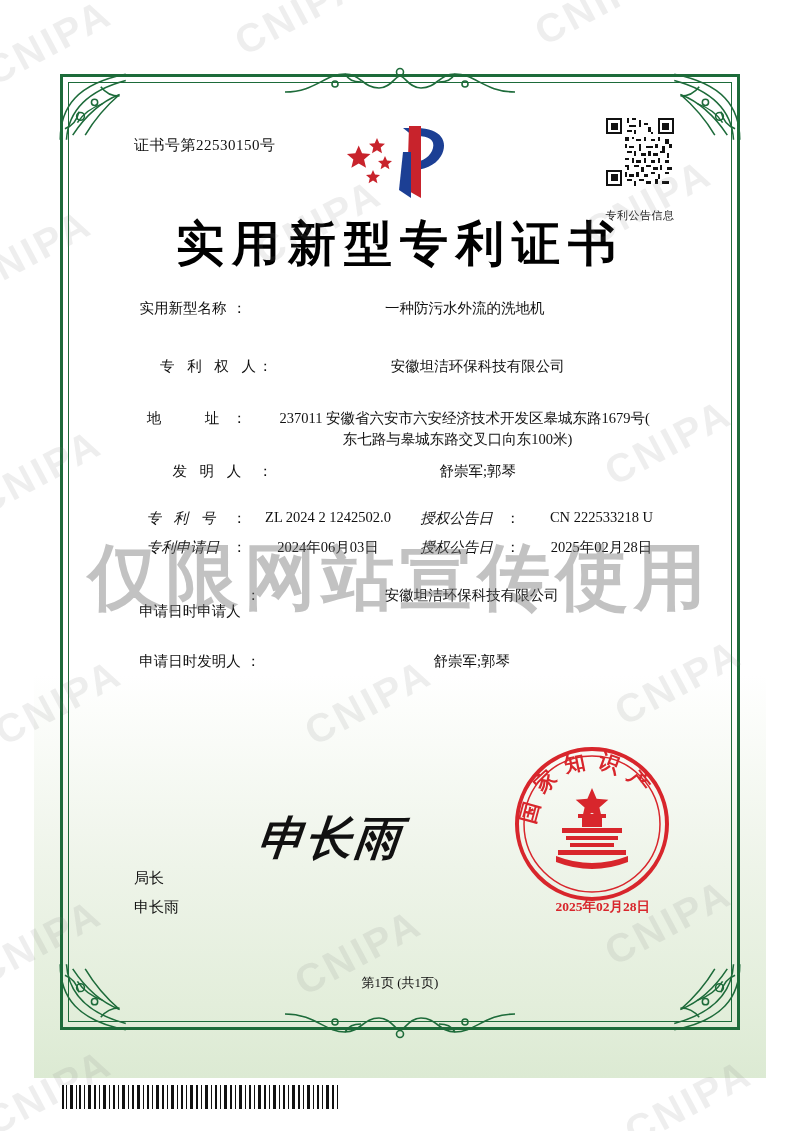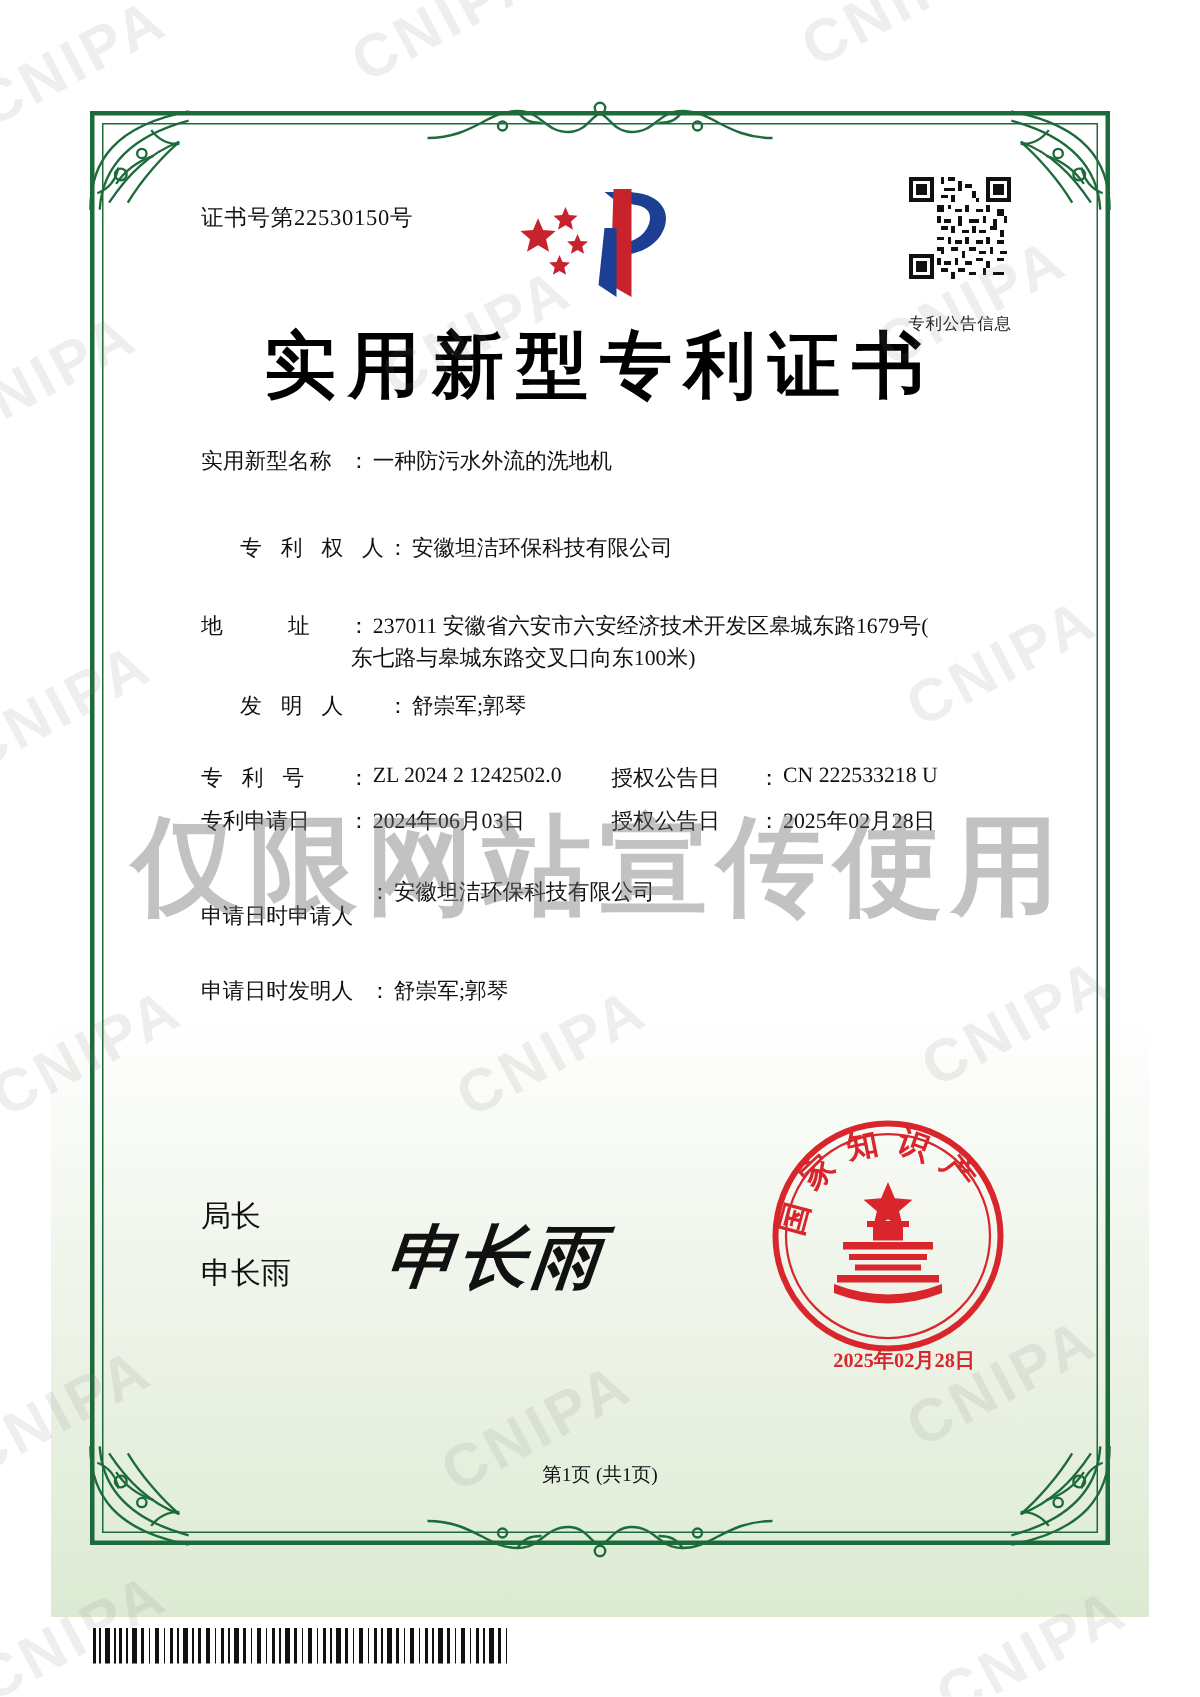--- a/index.html
+++ b/index.html
@@ -66,44 +66,44 @@
   .qr-box{position:absolute;right:22px;top:10px;width:80px;text-align:center;}
   .qr-img{width:68px;height:68px;margin:0 auto;display:block;}
   .qr-cap{font-size:11px;color:#222;margin-top:22px;letter-spacing:.5px;}
 
   .title{
     position:absolute;left:0;right:0;top:104px;text-align:center;
     font-size:48px;font-weight:700;color:#000;letter-spacing:8px;
     font-family:"DejaVu Serif","Liberation Serif",serif;
   }
 
-  .fields{position:absolute;left:36px;right:21px;top:190px;font-size:14.5px;color:#111;}
+  .fields{position:absolute;left:36px;right:21px;top:190px;font-size:14.5px;color:#111;text-align:center;}
   .row{display:flex;margin-bottom:0;line-height:1.5;}
   .lbl{width:98px;flex:0 0 98px;white-space:nowrap;}
   .lbl.spread{letter-spacing:4.5px;margin-left:26px;}
   .val{flex:1 1 auto;}
   .sep{margin-right:2px;}
 
   .gap-a{height:36px;}
   .gap-b{height:30px;}
   .gap-c{height:10px;}
   .gap-d{height:26px;}
   .gap-e{height:28px;}
 
   .tworow{display:flex;}
   .tworow .half{width:50%;display:flex;}
-  .tworow .lbl2{width:98px;flex:0 0 98px;white-space:nowrap;}
+  .tworow .lbl2{width:98px;flex:0 0 98px;white-space:nowrap;font-style:italic;}
   .tworow .lbl2.spread{letter-spacing:4.5px;}
 
   .statement{position:absolute;left:18px;right:10px;top:588px;font-size:14px;color:#111;line-height:2.0;}
   .statement p{margin:0;text-align:justify;}
   .st1{text-indent:28px;}
 
   
-  .sig{position:absolute;left:36px;top:684px;font-size:20px;color:#111;line-height:1.9;}
+  .sig{position:absolute;left:36px;top:756px;font-size:15px;color:#111;line-height:1.9;}
   .sig-hand{
     position:absolute;left:160px;top:700px;
     font-family:"DejaVu Serif","Liberation Serif",serif;
     font-size:46px;color:#111;
     font-style:italic;font-weight:700;
     letter-spacing:2px;
     transform:skewX(-6deg);
   }
 
   

